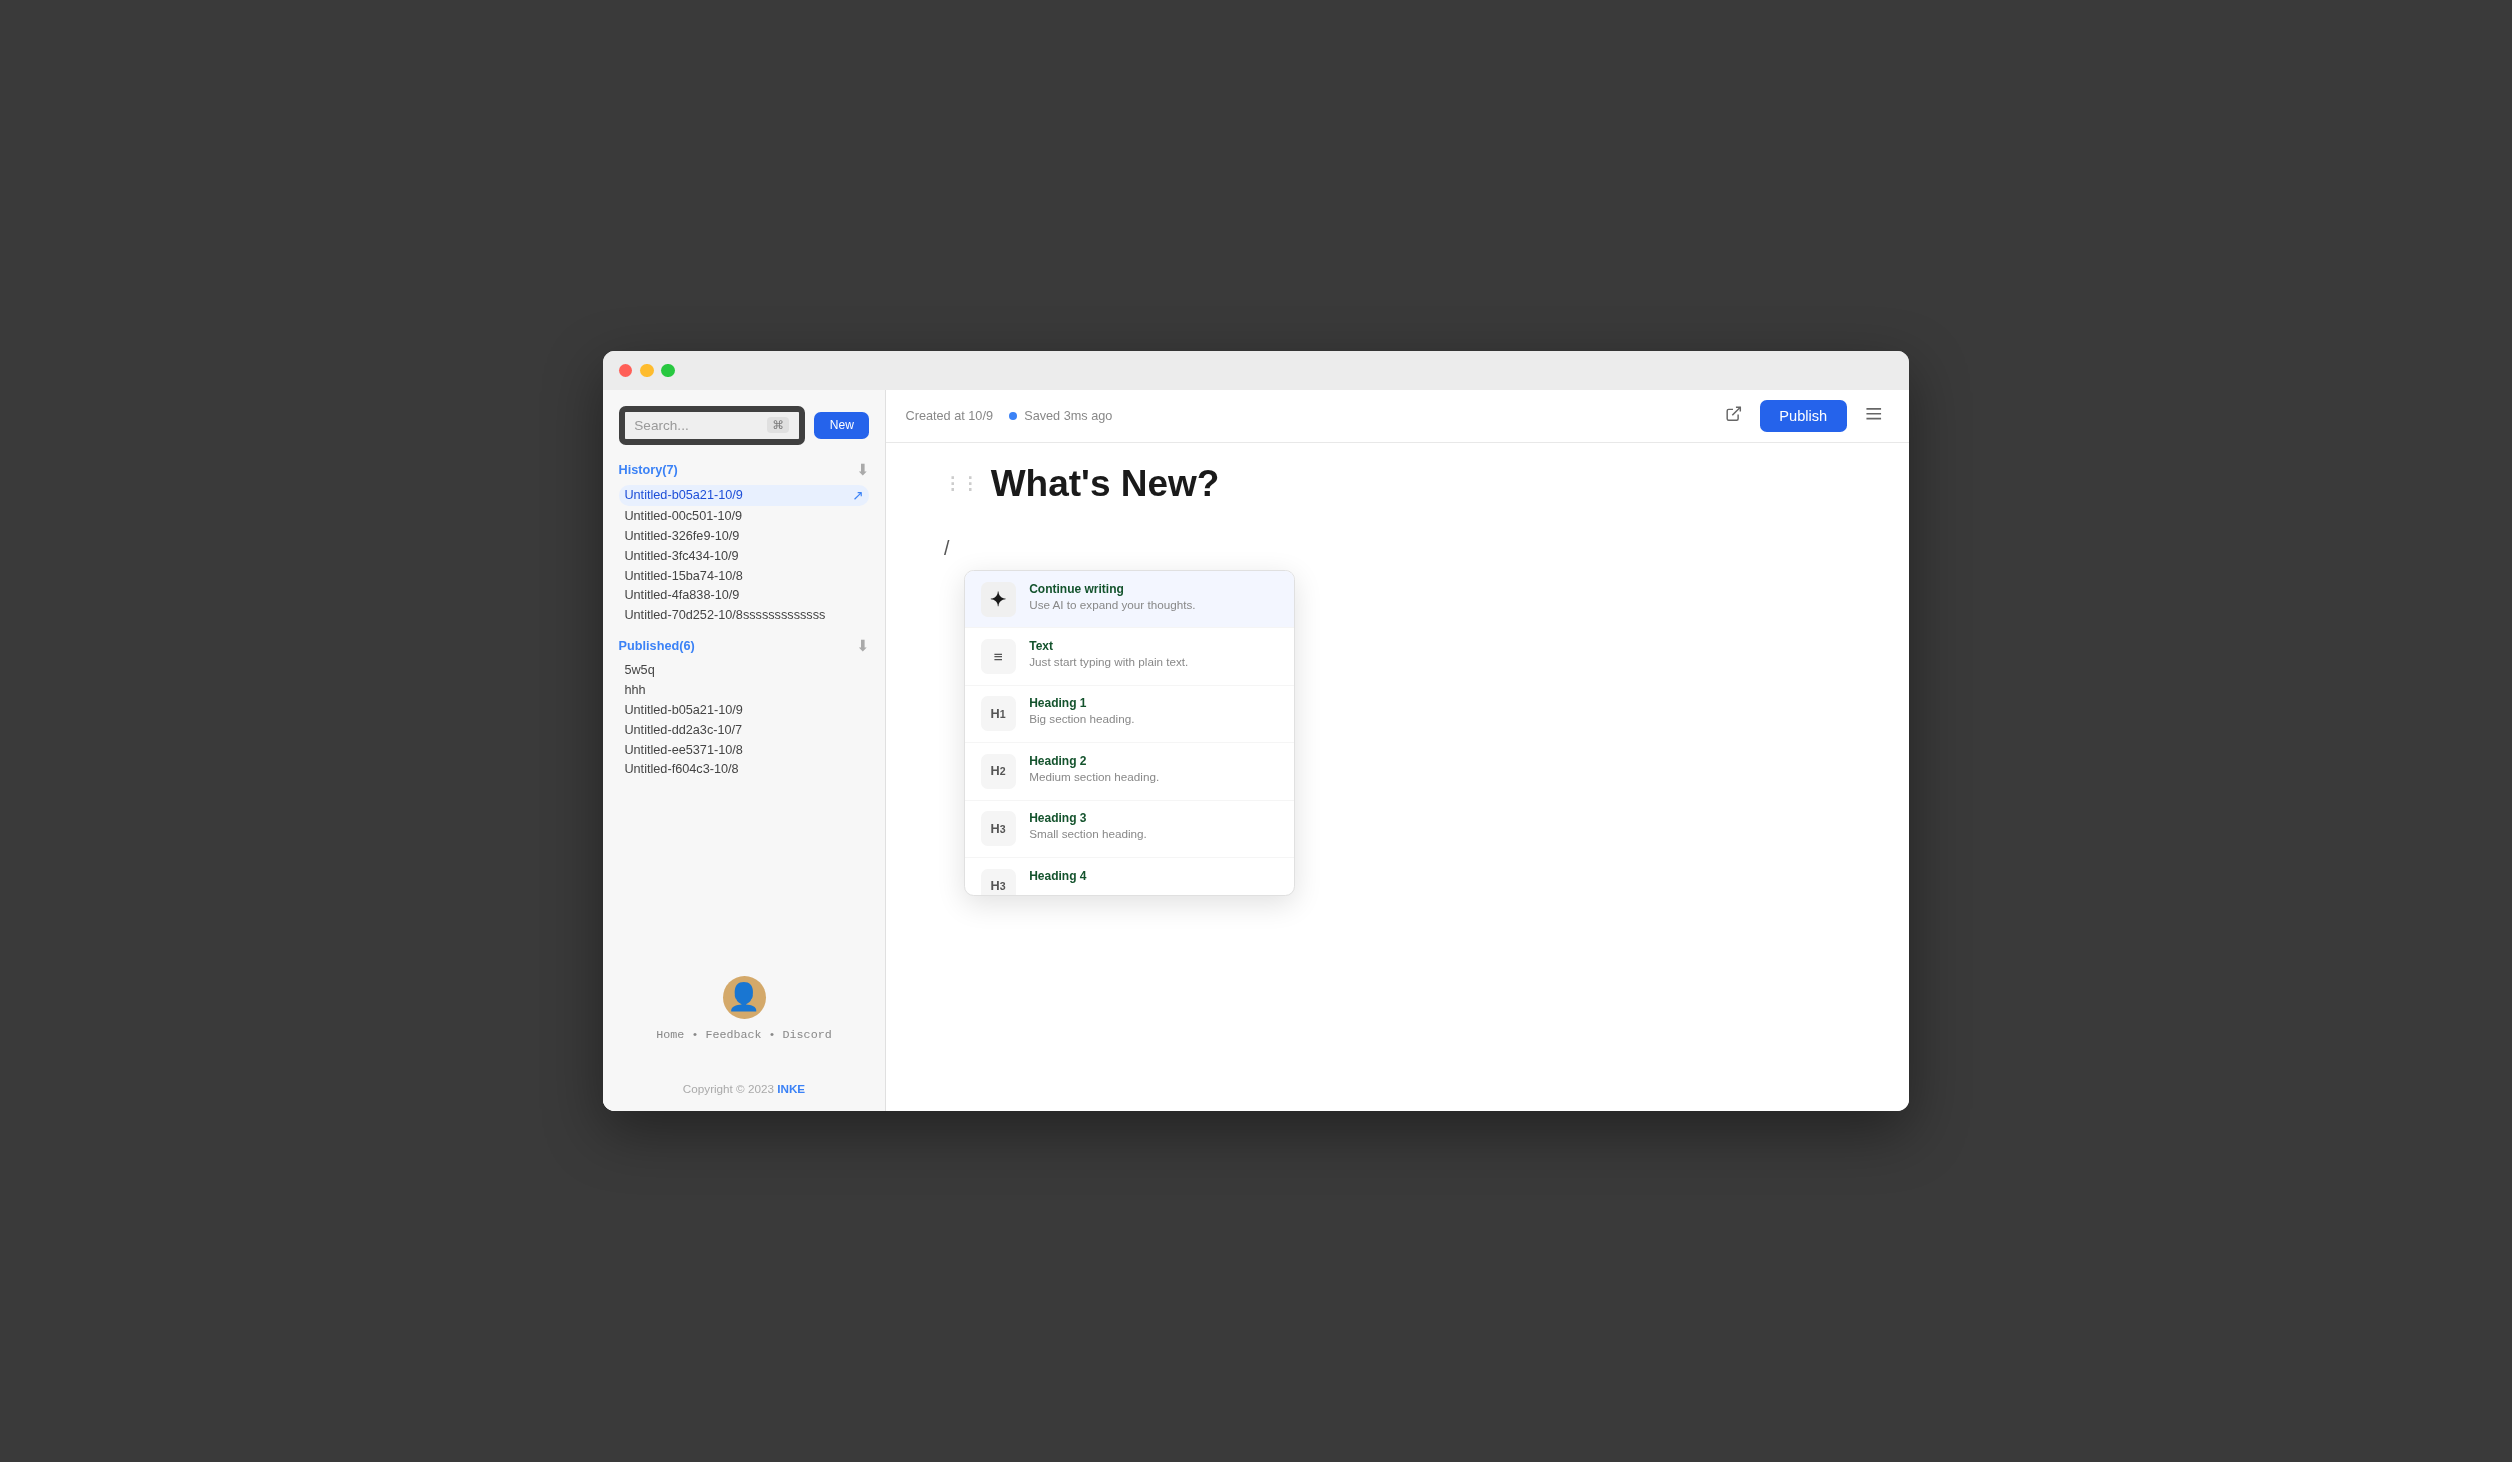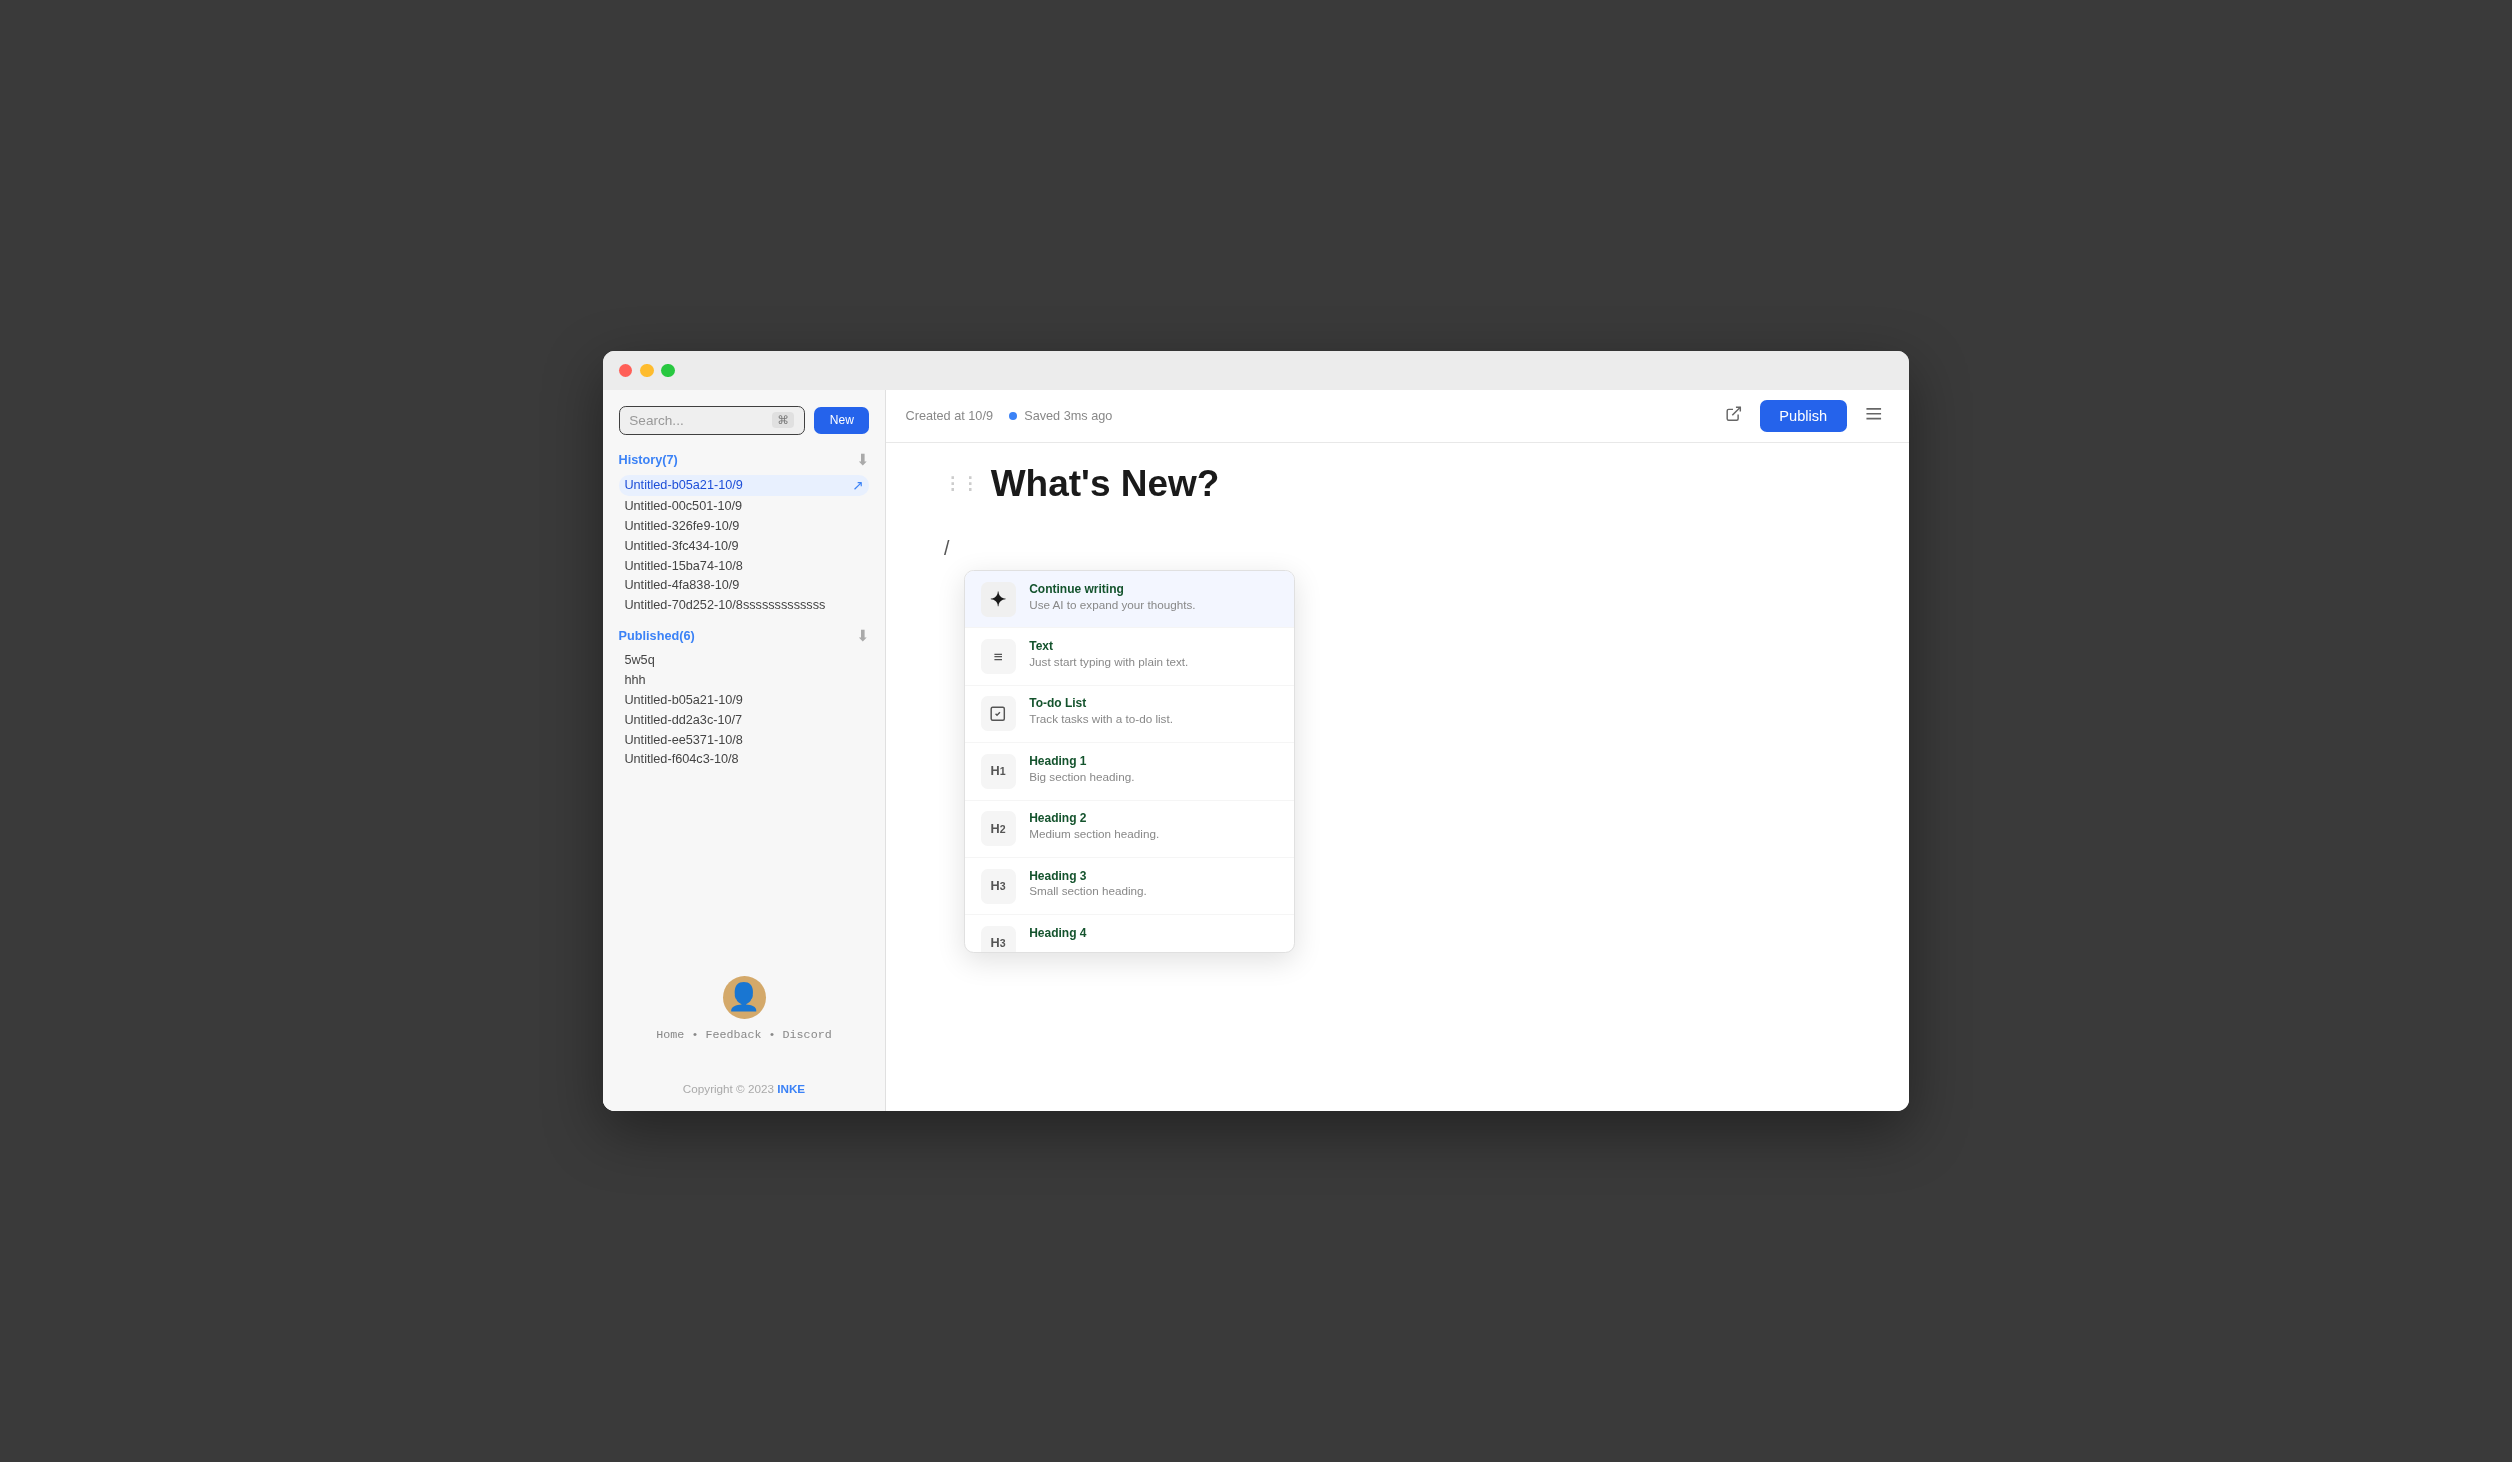--- a/index.html
+++ b/index.html
@@ -59,21 +59,21 @@
     }
     .sidebar-top {
       padding: 0 15.6px 15.6px 15.6px;
       display: flex;
       gap: 9.7px;
       align-items: center;
     }
     .search-box {
       flex: 1;
       background: #efefef;
-      border: 1px solid #404040;
+      border: 6px solid #404040;
       border-radius: 6.8px;
       padding: 5.8px 9.7px;
       display: flex;
       align-items: center;
       justify-content: space-between;
       color: #999;
       font-size: 13.6px;
     }
     .search-kbd {
       background: #e0e0e0;
@@ -476,32 +476,20 @@
           </div>
 
           <div class="menu-item">
             <div class="menu-item-icon">≡</div>
             <div class="menu-item-text">
               <div class="menu-item-title">Text</div>
               <div class="menu-item-desc">Just start typing with plain text.</div>
             </div>
           </div>
 
-          <div class="menu-item">
-            <div class="menu-item-icon">
-              <svg width="17.5" height="17.5" viewBox="0 0 24 24" fill="none" stroke="#555" stroke-width="2">
-                <rect x="3" y="3" width="18" height="18" rx="2"></rect>
-                <polyline points="9 12 11 14 15 10"></polyline>
-              </svg>
-            </div>
-            <div class="menu-item-text">
-              <div class="menu-item-title">To-do List</div>
-              <div class="menu-item-desc">Track tasks with a to-do list.</div>
-            </div>
-          </div>
 
           <div class="menu-item">
             <div class="menu-item-icon" style="font-size:12.7px; font-weight:700;">H<sub>1</sub></div>
             <div class="menu-item-text">
               <div class="menu-item-title">Heading 1</div>
               <div class="menu-item-desc">Big section heading.</div>
             </div>
           </div>
 
           <div class="menu-item">

